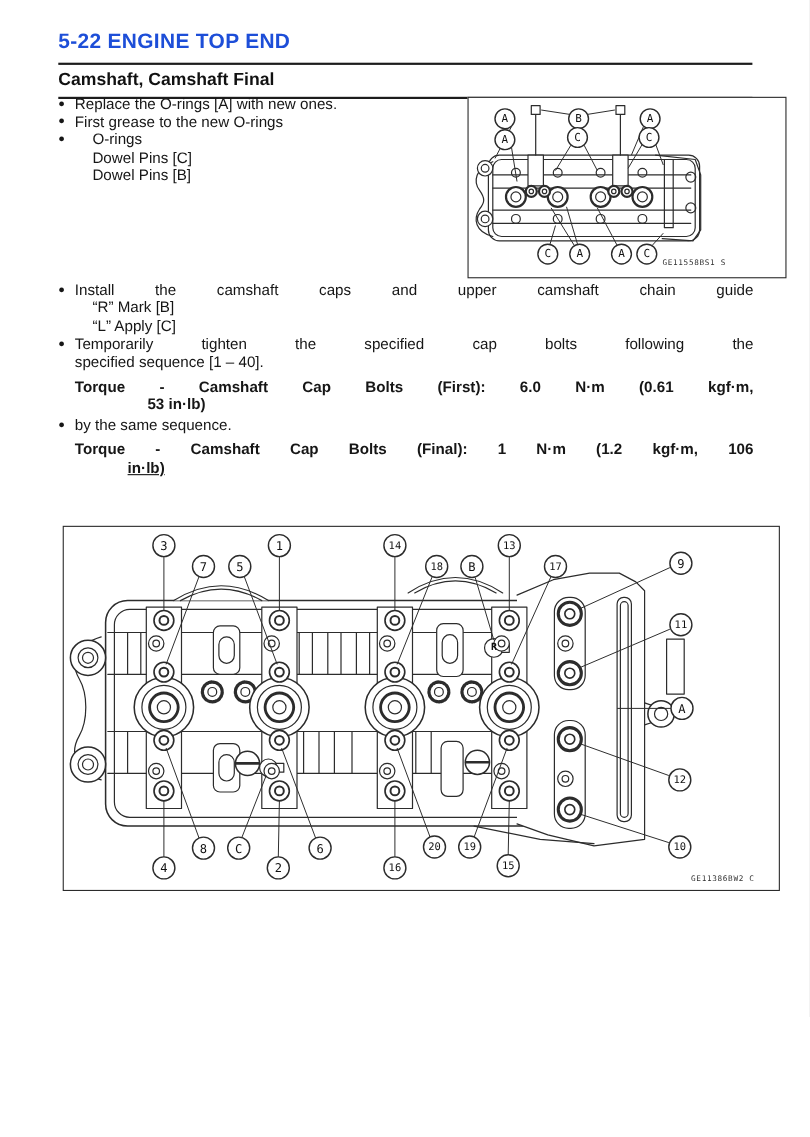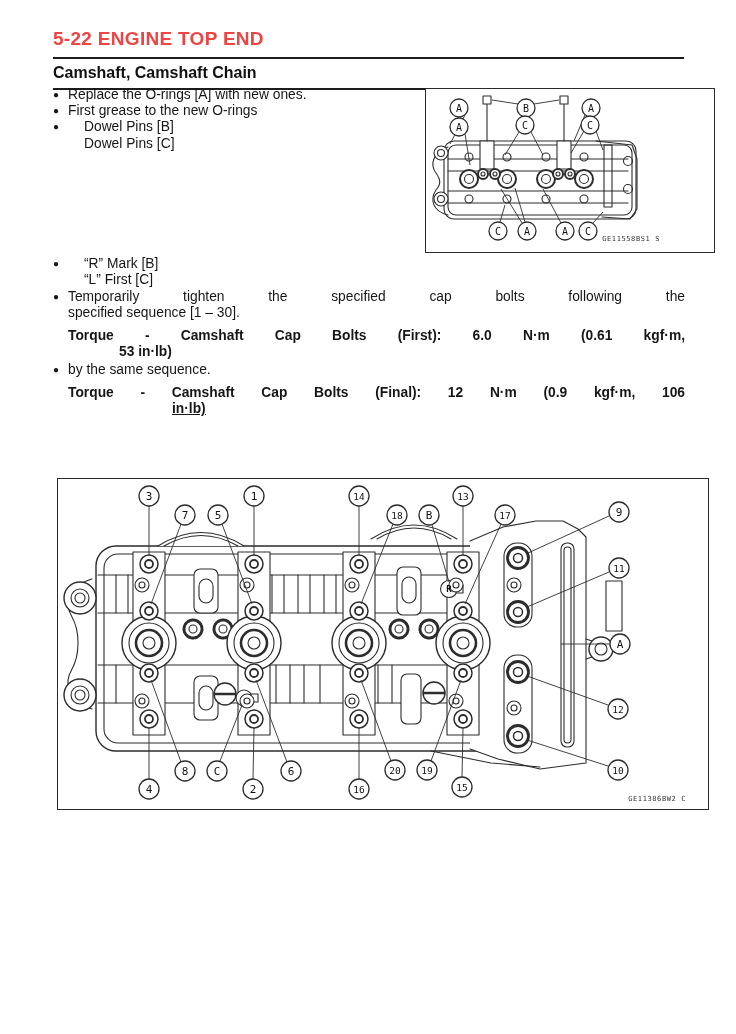--- a/index.html
+++ b/index.html
@@ -1,70 +1,71 @@
 <!DOCTYPE html>
 <html><head>
 <meta charset="utf-8">
 <style>
   html,body{margin:0;padding:0;background:#e8e8e8;}
   .page{position:relative;width:736px;height:1034px;background:#ffffff;overflow:hidden;
         font-family:"Liberation Sans",sans-serif;color:#161616;}
   .header{position:absolute;left:53px;top:22px;width:631px;}
-  .header h1{font-size:19px;font-weight:bold;margin:6px 0 7px 0;letter-spacing:.3px;color:#ef4444;}
+  .header h1{font-size:19px;font-weight:bold;margin:6px 0 7px 0;letter-spacing:.3px;color:#1d4ed8;}
   .rule{border:none;border-top:2px solid #1c1c1c;height:0;margin:0;}
   .rule2{border-top:2px solid #1c1c1c;}
   .header h2{font-size:16px;font-weight:bold;margin:5px 0 6px 0;color:#111;}
   .list1{position:absolute;left:53px;top:87px;width:372px;font-size:13.8px;line-height:16.2px;}
   .list2{position:absolute;left:53px;top:256px;width:632px;font-size:13.8px;line-height:16.4px;}
   .li{display:flex;align-items:flex-start;}
   .bullet{flex:0 0 15px;font-size:10px;line-height:16.2px;}
   .li-text{flex:1;}
   .sub{margin-left:16px;}
   .jline{text-align:justify;text-align-last:justify;}
   .torque{font-weight:bold;margin:6px 0 2px 15px;}
-  .torque .cont1{margin-left:51px;}
-  .torque .cont2{margin-left:104px;text-decoration:underline;}
+  .torque .cont1{margin-left:66px;}
+  .torque .cont2{margin-left:48px;text-decoration:underline;}
   .figure{position:absolute;border:1.4px solid #2b2b2b;background:#fff;}
   .figure-small{left:425px;top:88px;width:288px;height:163px;}
   .figure-big{left:57px;top:478px;width:650px;height:330px;}
   .figure svg{display:block;width:100%;height:100%;}
   .art{stroke:#2c2c2c;fill:none;stroke-width:1.1;stroke-linejoin:round;stroke-linecap:round;}
   .w{fill:#ffffff;}
   .leader{stroke:#2c2c2c;stroke-width:.9;fill:none;}
   .callout-circle{fill:#ffffff;stroke:#2c2c2c;stroke-width:1.3;}
   .callout-text{fill:#111;font-family:"DejaVu Sans Mono",monospace;text-anchor:middle;dominant-baseline:central;}
   .figcode{fill:#333;font-family:"DejaVu Sans Mono",monospace;font-size:7px;letter-spacing:.6px;text-anchor:end;}
   .rmark{fill:#111;font-family:"DejaVu Sans Mono",monospace;font-size:9px;font-weight:bold;text-anchor:middle;dominant-baseline:central;}
 </style>
 </head>
 <body>
 
 <div class="page">
 
   <div class="header">
     <h1>5-22 ENGINE TOP END</h1>
     <div class="rule"></div>
-    <h2>Camshaft, Camshaft Chain</h2>
+    <h2>Camshaft, Camshaft Final</h2>
     <div class="rule rule2"></div>
   </div>
 
   <div class="list1">
     <div class="li">
       <span class="bullet">●</span>
       <div class="li-text">Replace the O-rings [A] with new ones.</div>
     </div>
     <div class="li">
       <span class="bullet">●</span>
       <div class="li-text">First grease to the new O-rings</div>
     </div>
     <div class="li">
       <span class="bullet">●</span>
       <div class="li-text">
+        <div class="sub">O-rings</div>
+        <div class="sub">Dowel Pins [C]</div>
         <div class="sub">Dowel Pins [B]</div>
-        <div class="sub">Dowel Pins [C]</div>
       </div>
     </div>
   </div>
 
   <div class="figure figure-small">
     <svg viewBox="0 0 288 163">
       <g class="art">
 
         <rect x="18" y="52" width="192" height="78" rx="10" class="w"></rect>
         <rect x="22" y="56" width="184" height="70" rx="8"></rect>
@@ -156,43 +157,44 @@
           <text x="162" y="142.5" class="callout-text" font-size="10">C</text>
         </g>
       <text class="figcode" x="234" y="152">GE11558BS1 S</text>
     </svg>
   </div>
 
   <div class="list2">
     <div class="li">
       <span class="bullet">●</span>
       <div class="li-text">
+        <div class="jline">Install the camshaft caps and upper camshaft chain guide</div>
         <div class="sub">“R” Mark [B]</div>
-        <div class="sub">“L” First [C]</div>
+        <div class="sub">“L” Apply [C]</div>
       </div>
     </div>
     <div class="li">
       <span class="bullet">●</span>
       <div class="li-text">
         <div class="jline">Temporarily tighten the specified cap bolts following the</div>
-        <div>specified sequence [1 – 30].</div>
+        <div>specified sequence [1 – 40].</div>
       </div>
     </div>
     <div class="torque">
       <div class="jline">Torque - Camshaft Cap Bolts (First): 6.0 N·m (0.61 kgf·m,</div>
       <div class="cont1">53 in·lb)</div>
     </div>
     <div class="li">
       <span class="bullet">●</span>
       <div class="li-text">
         <div>by the same sequence.</div>
       </div>
     </div>
     <div class="torque">
-      <div class="jline">Torque - Camshaft Cap Bolts (Final): 12 N·m (0.9 kgf·m, 106</div>
+      <div class="jline">Torque - Camshaft Cap Bolts (Final): 1 N·m (1.2 kgf·m, 106</div>
       <div class="cont2">in·lb)</div>
     </div>
   </div>
 
   <div class="figure figure-big">
     <svg viewBox="0 0 650 330">
       <g class="art">
 
         <rect x="38" y="67" width="460" height="205" rx="20" class="w" stroke-width="1.4"></rect>
         <rect x="46" y="75" width="444" height="189" rx="14"></rect>

